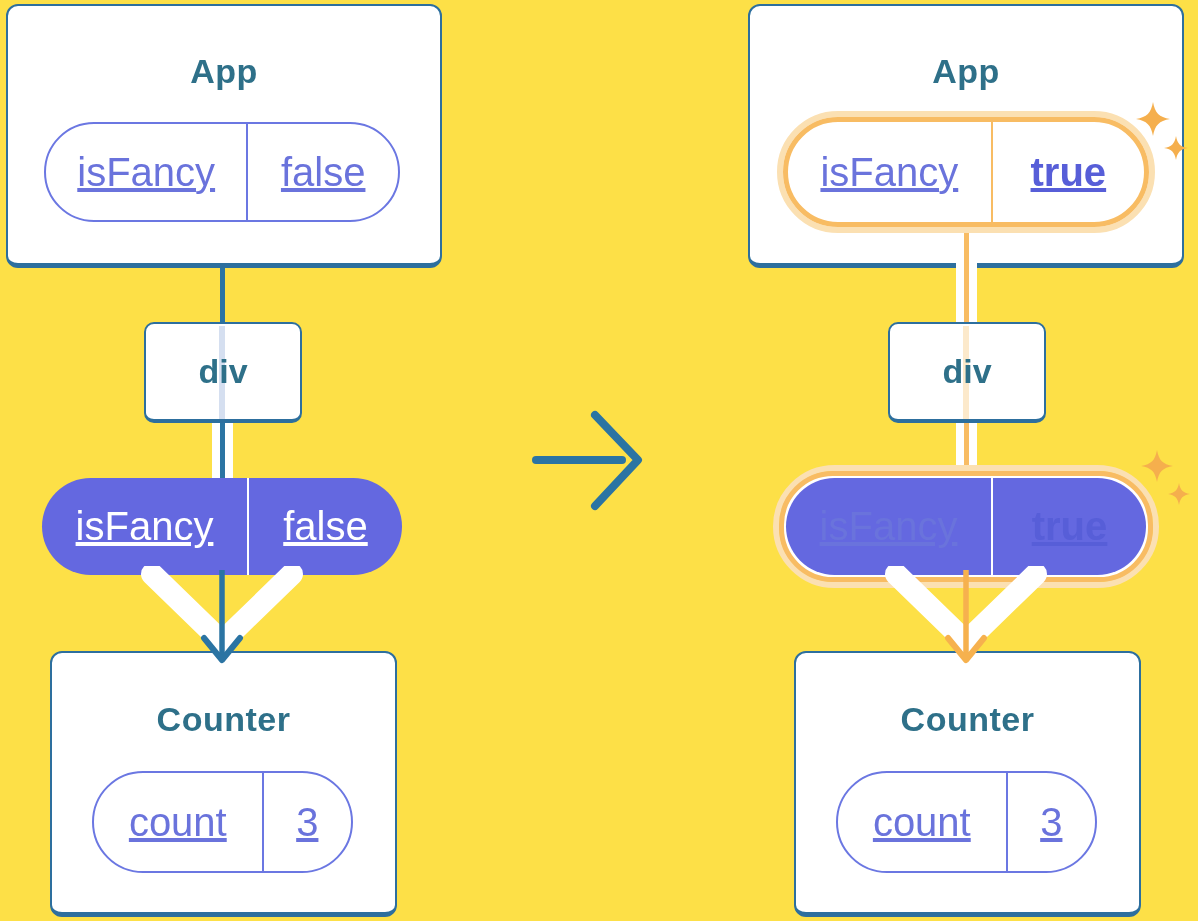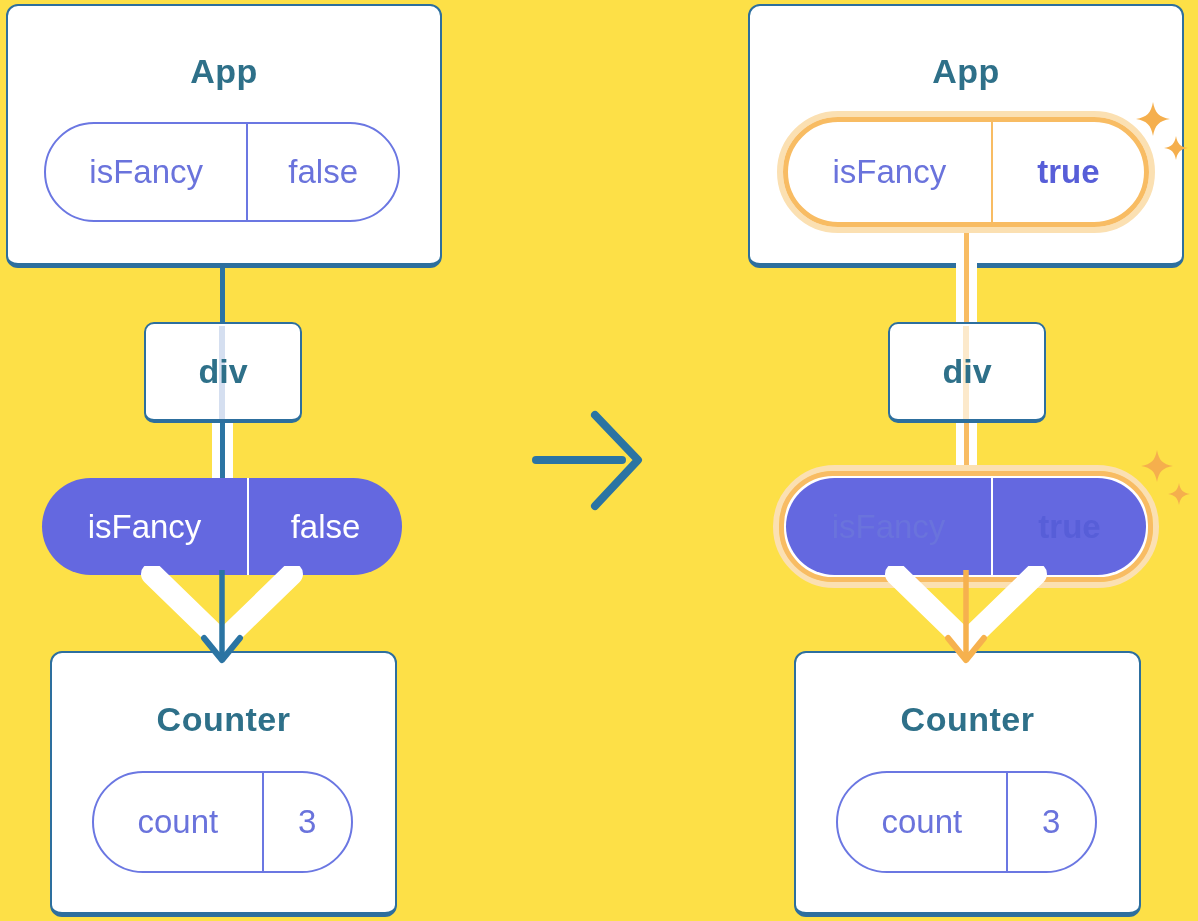--- a/index.html
+++ b/index.html
@@ -67,23 +67,24 @@
     display:flex;
     background:#6468E0;
     border-radius:60px;
     box-sizing:border-box;
     z-index:3;
   }
   .pill-cell{
     display:flex;
     align-items:center;
     justify-content:center;
-    font-size:33px;
+    font-size:40px;
     color:#6A73DC;
     box-sizing:border-box;
+    text-decoration:underline;
   }
   .cell-name{width:57.5%;}
   .cell-value{width:42.5%;}
   .counter-name{width:66%;}
   .counter-value{width:34%;}
   .divider-purple{border-right:2.5px solid #6B77E2;}
   .divider-white{border-right:2.5px solid #fff;}
   .divider-orange{border-right:2.5px solid #F8BC63;}
   .solid-pill .pill-cell{color:#fff;}
   .bold-val{font-weight:bold;color:#575ED8;}

